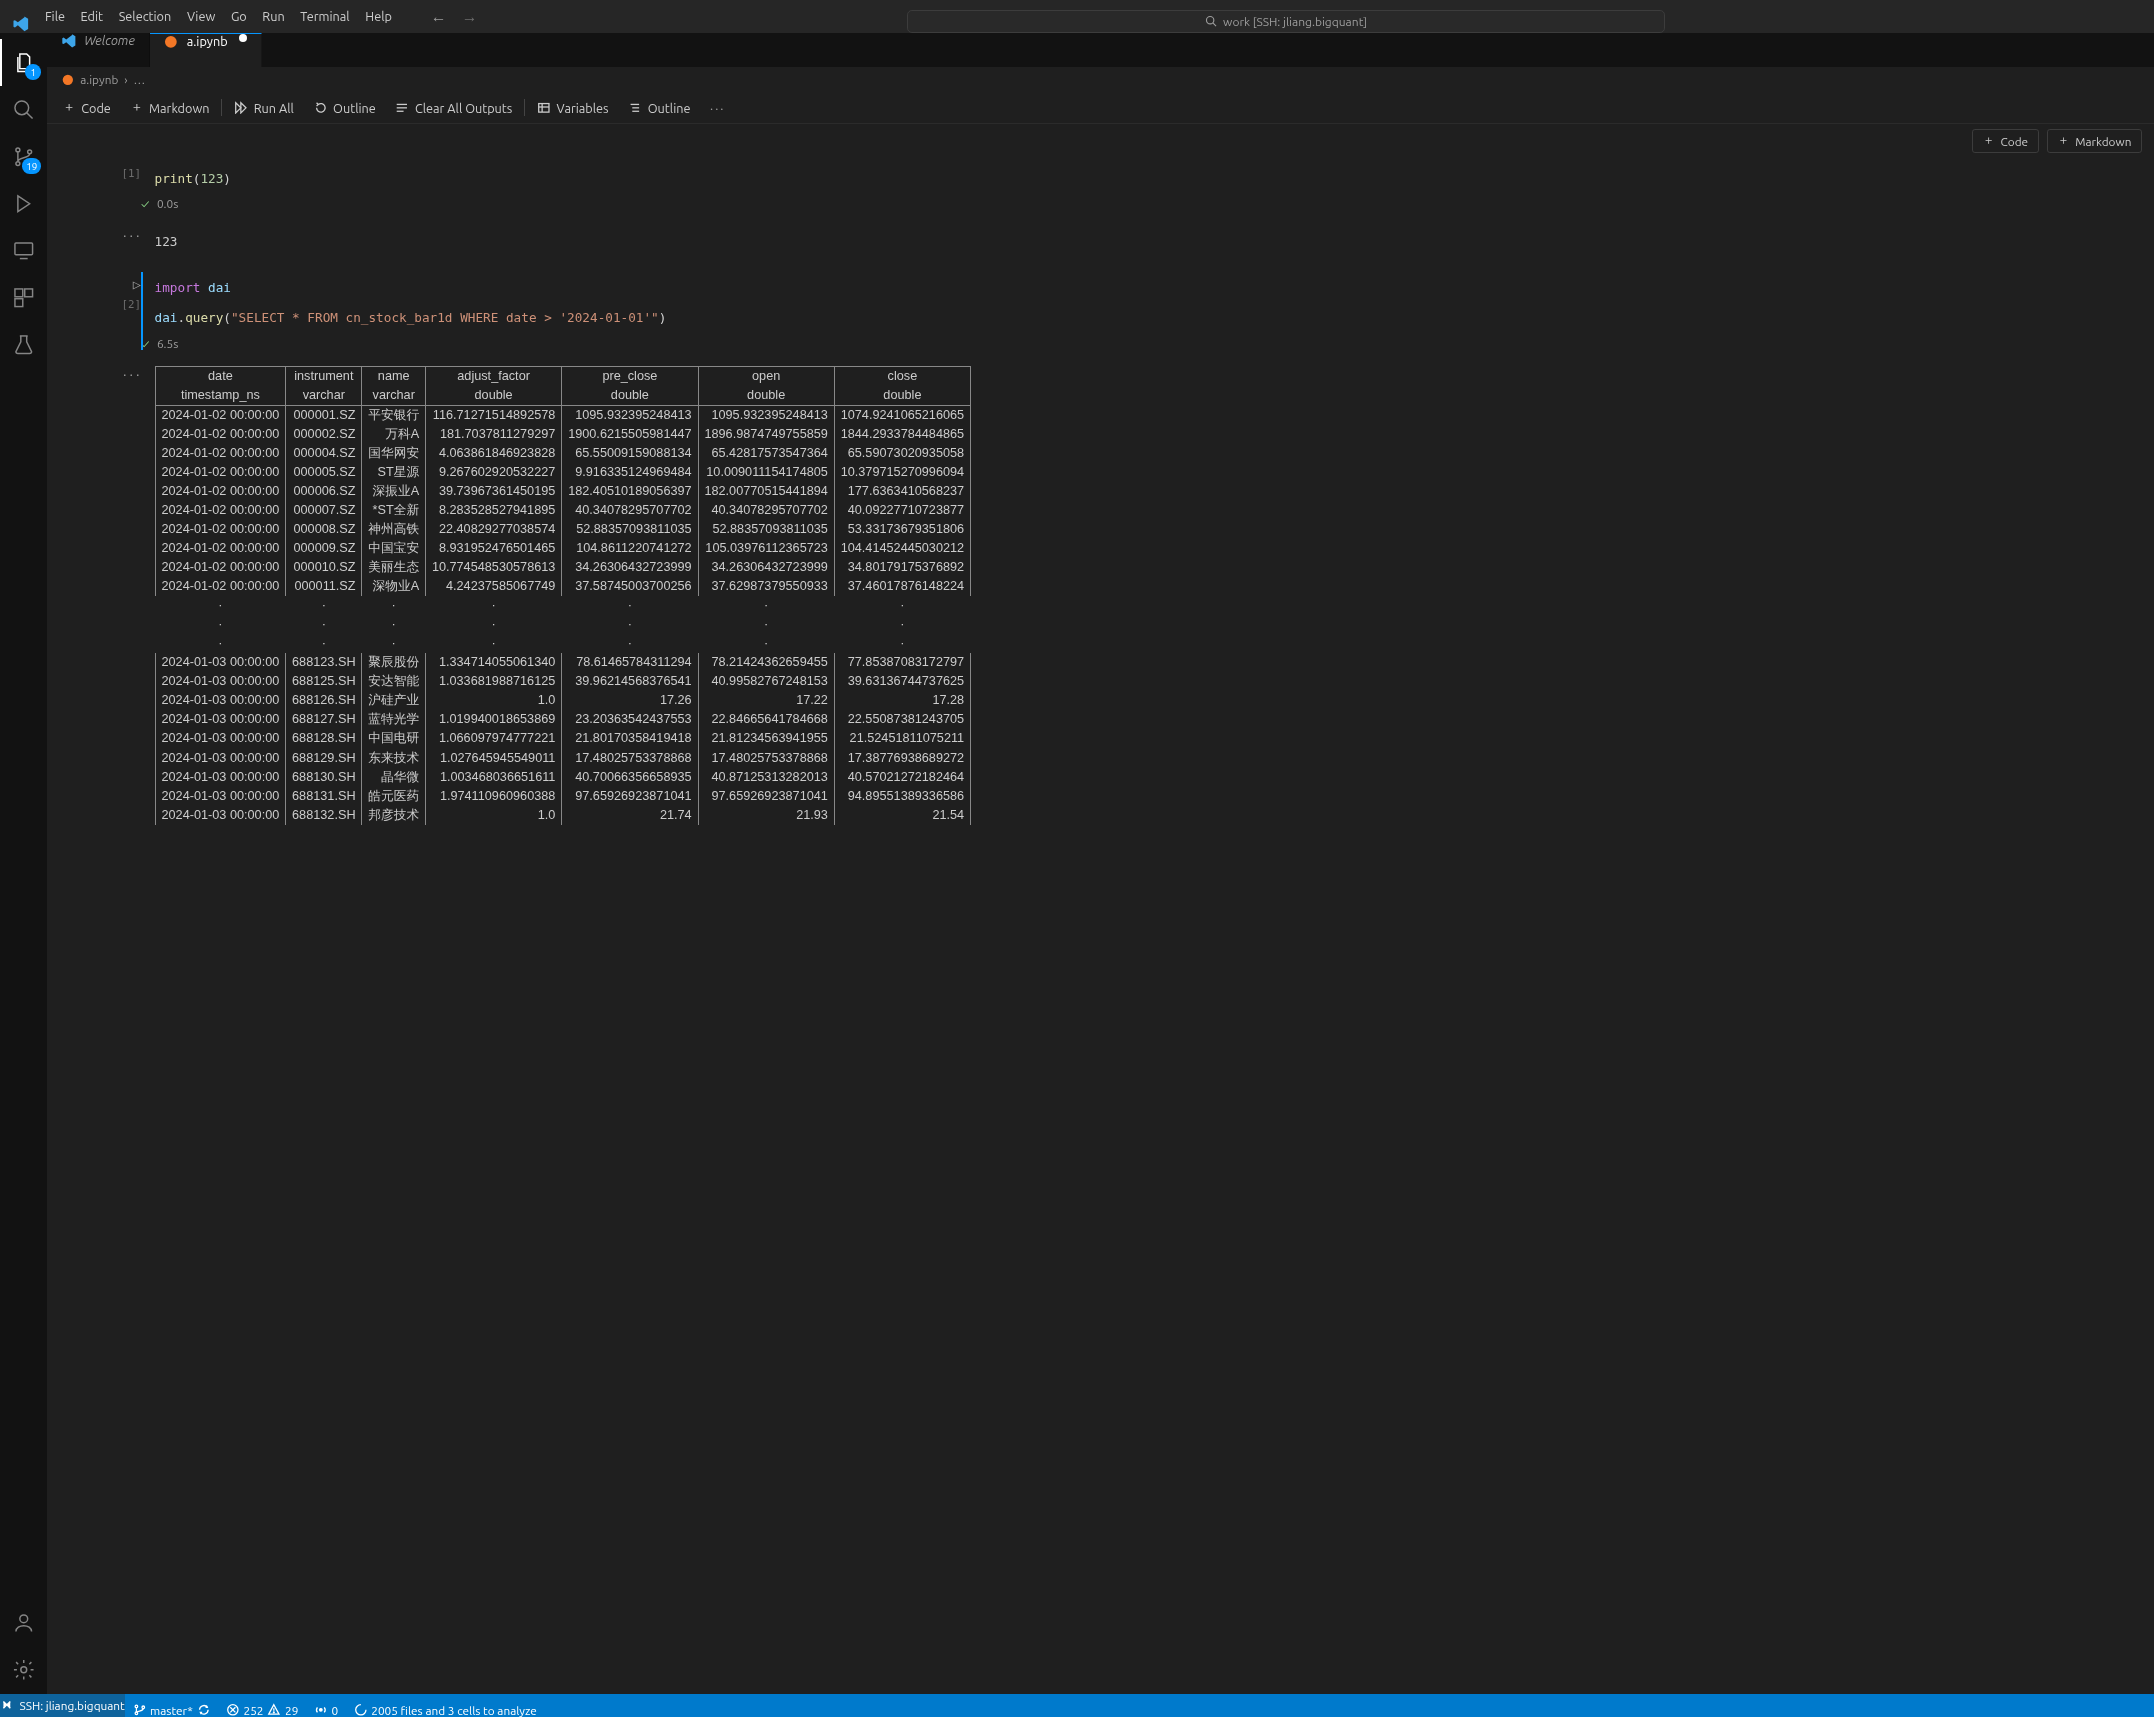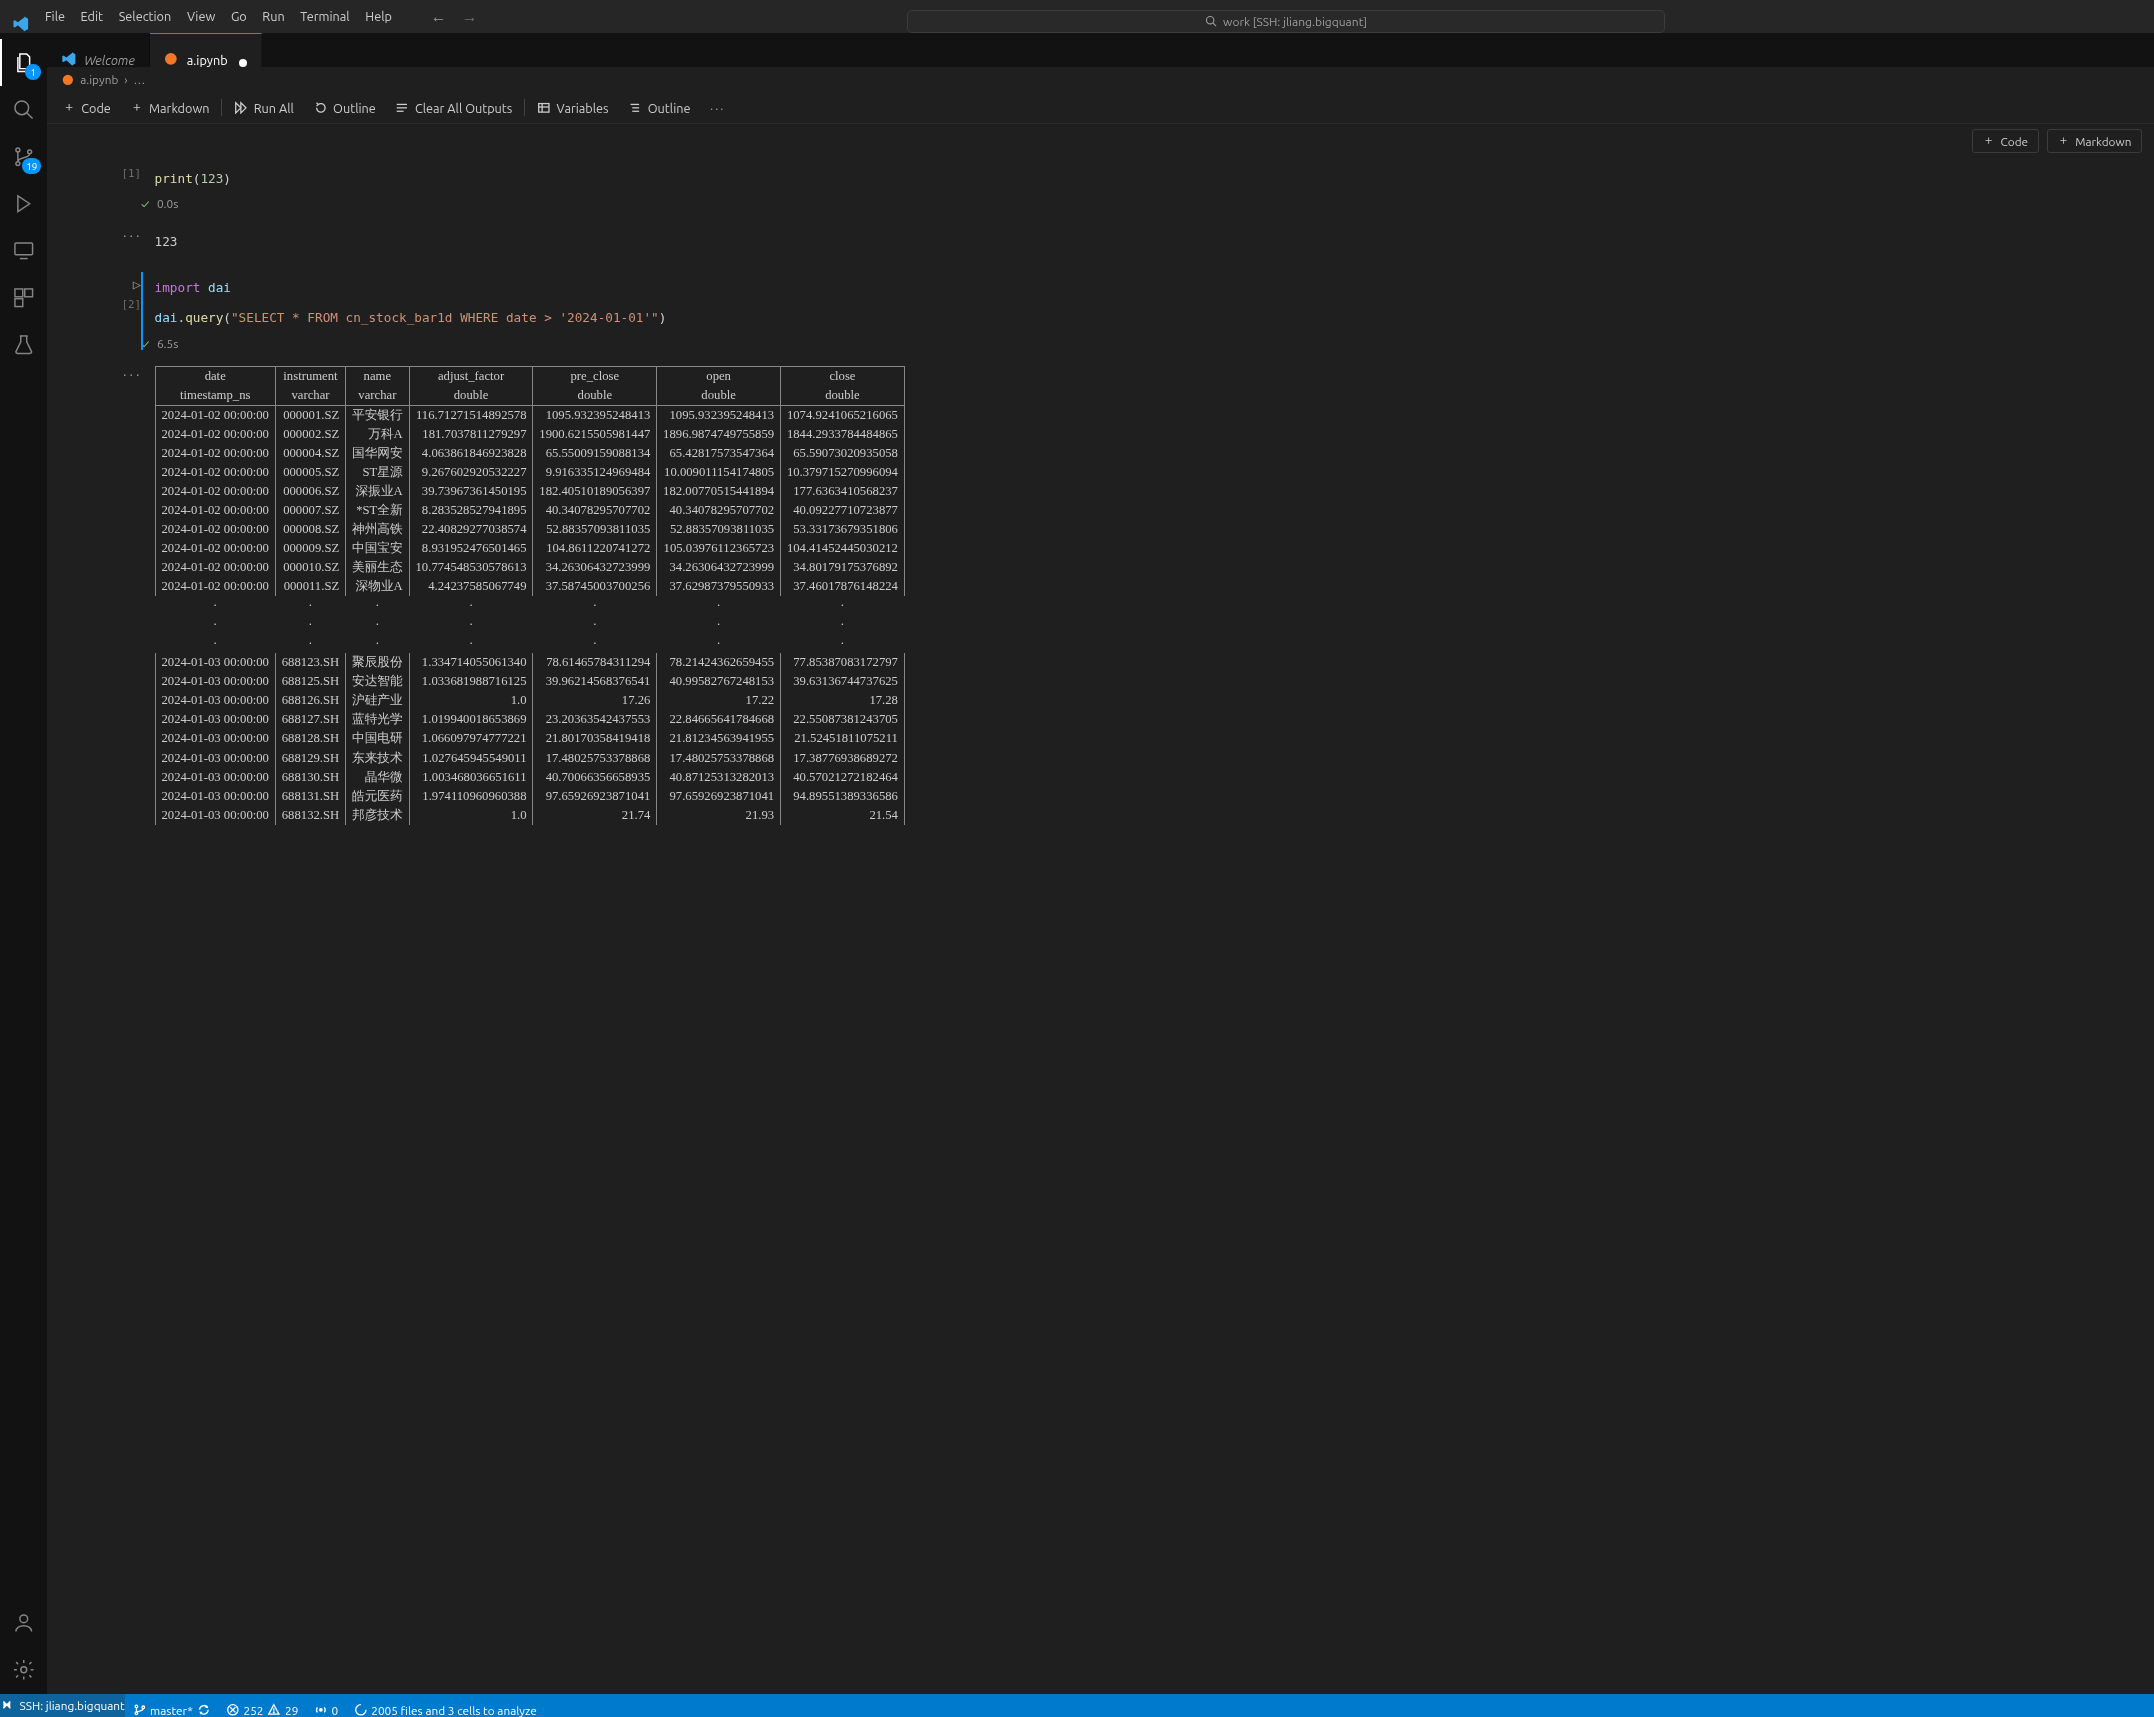--- a/index.html
+++ b/index.html
@@ -40,21 +40,21 @@
   .titlebar .logo{width:17.6px;height:17.6px;margin:0 7.8px 0 3.9px}
   .menu-items{display:flex}
   .menu-item{padding:0 7.8px;line-height:33px;color:var(--fg);cursor:pointer}
   .nav-arrow{width:31px;text-align:center;line-height:33px;color:var(--fg-dim);cursor:pointer;font-size:15.7px}
   .nav-arrow.fwd{color:var(--fg-dimmer)}
   .cmd-center{flex:1;display:flex;justify-content:center}
   .cmd-input{width:758px;height:23.5px;background:#3c3c3c20;border:1px solid #3c3c3c;border-radius:4.9px;display:flex;align-items:center;justify-content:center;gap:5.9px;color:var(--fg-dim);font-size:12px}
 
   
   .tabrow{display:flex;height:34px;background:var(--bg-darker)}
-  .tab{display:flex;align-items:flex-end;gap:7.8px;padding:0 13.7px;color:var(--fg-dim);border-right:1px solid #00000040;cursor:pointer}
+  .tab{display:flex;align-items:flex-start;gap:7.8px;padding:0 13.7px;color:var(--fg-dim);border-right:1px solid #00000040;cursor:pointer}
   .tab.active{background:var(--tab-active);color:#fff;border-top:1px solid var(--accent-bright)}
   .tab .dot{width:7.8px;height:7.8px;border-radius:3.9px;background:#fff;margin-left:3.9px}
   .welcome-tab{font-style:italic}
 
   
   .breadcrumb{display:flex;align-items:center;height:25.5px;padding:0 13.7px;background:var(--bg);color:var(--fg-dim);font-size:11.8px;gap:5.9px}
 
   
   .nb-toolbar{display:flex;align-items:center;height:31px;padding:0 5.9px;background:var(--bg);border-bottom:1px solid var(--border)}
   .tb-btn{display:flex;align-items:center;gap:5.9px;padding:0 9.8px;height:100%;color:var(--fg);cursor:pointer;font-size:12.7px}
@@ -90,21 +90,21 @@
 
   .tk-func{color:var(--code-yellow)}
   .tk-call{color:var(--code-yellow)}
   .tk-num{color:var(--code-number)}
   .tk-kw{color:var(--purple)}
   .tk-mod{color:var(--code-cyan)}
   .tk-str{color:var(--code-string)}
   .tk-par{color:#d4d4d4}
 
   
-  .ascii-table{font-family:Liberation Serif, serif;font-size:12.7px;color:var(--fg);padding:0 13.7px 19.6px;white-space:pre;overflow-x:auto;line-height:1.5}
+  .ascii-table{font-family:Liberation Sans, sans-serif;font-size:12.7px;color:var(--fg);padding:0 13.7px 19.6px;white-space:pre;overflow-x:auto;line-height:1.5}
   .ascii-table table{border-collapse:collapse}
   .ascii-table td,.ascii-table th{padding:0 5.9px;text-align:right;border-left:1px solid #888;border-right:1px solid #888}
   .ascii-table thead th{border-bottom:1px solid #888;border-top:1px solid #888;font-weight:normal;text-align:center}
   .ascii-table .sub{display:block;text-align:center}
   .ascii-table tr.sep td{border:0;text-align:center}
 
   
   .statusbar{height:23.5px;background:var(--statusbar);display:flex;align-items:center;color:#fff;font-size:11.8px}
   .sb-remote{background:#0e639c;height:100%;display:flex;align-items:center;padding:0 0;gap:5.9px}
   .sb-item{display:flex;align-items:flex-end;gap:3.9px;padding:0 7.8px;height:100%;cursor:pointer}

